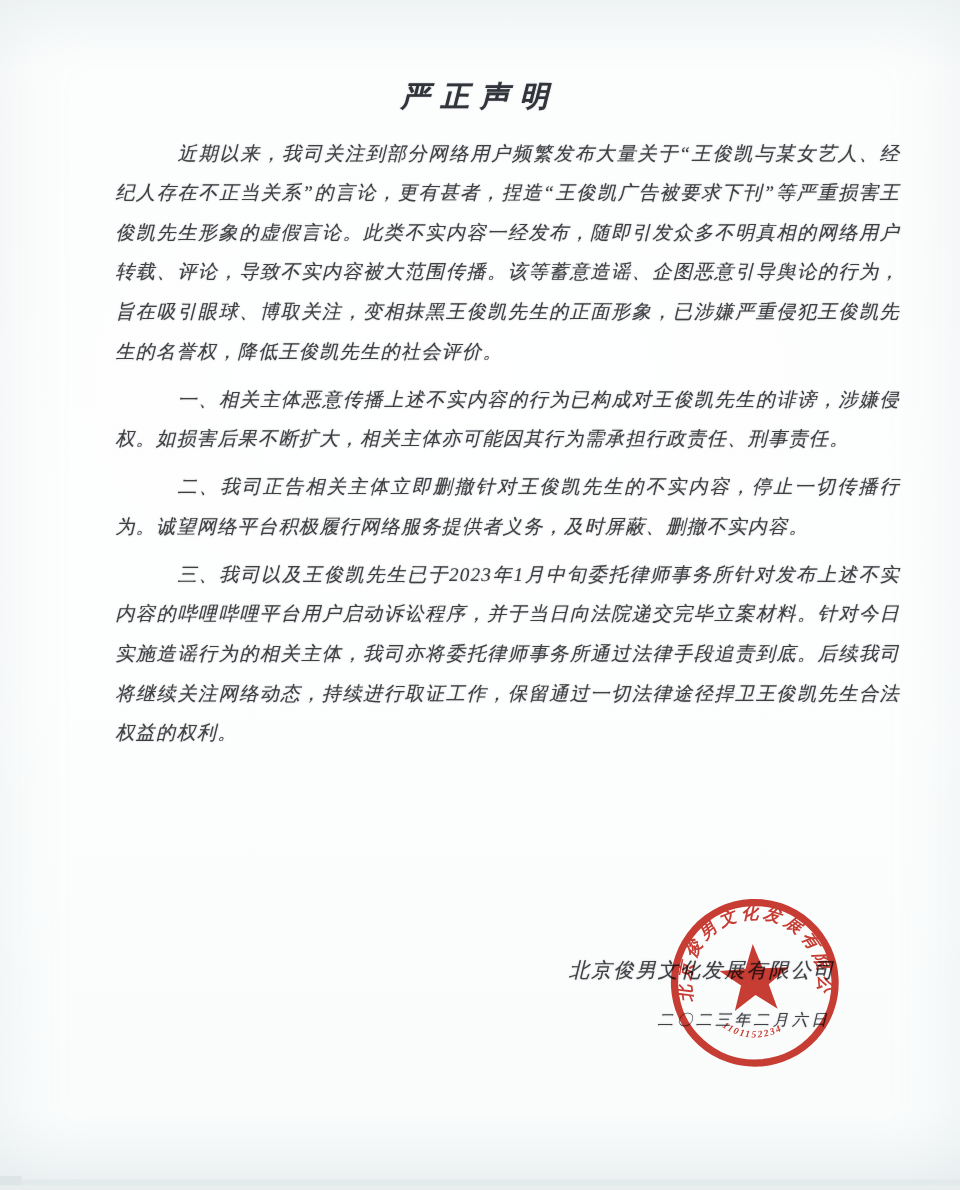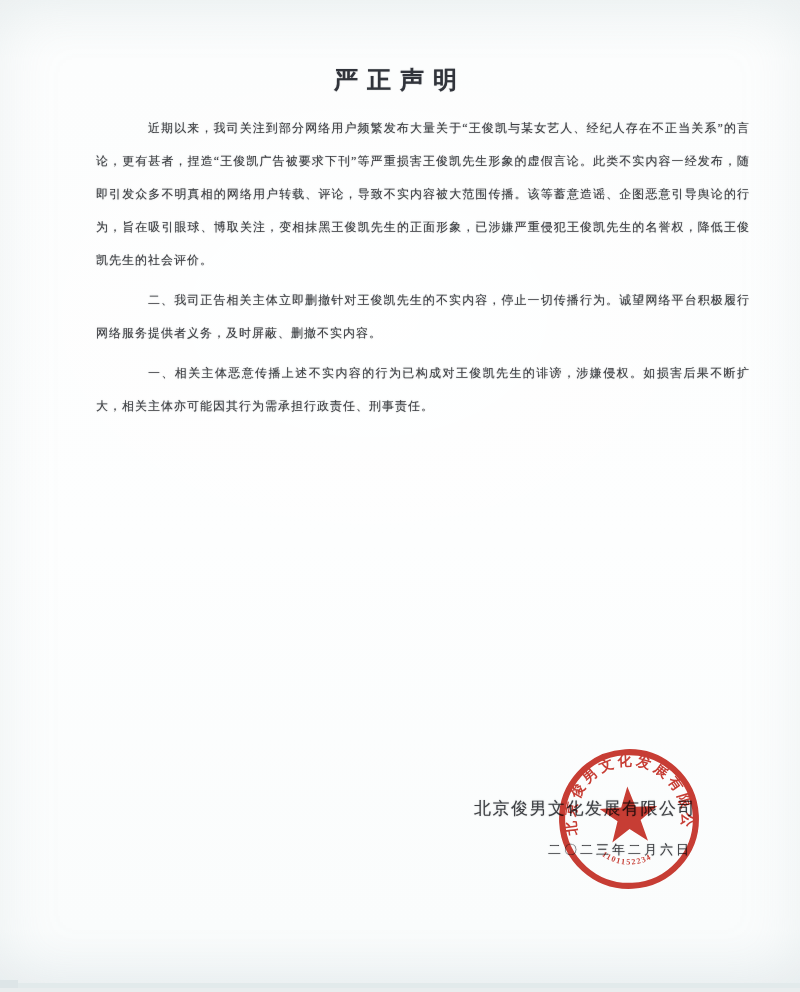--- a/index.html
+++ b/index.html
@@ -11,20 +11,21 @@
   .paper {
     position: relative;
     width: 800px;
     height: 988px;
     margin: 0 auto;
     overflow: hidden;
     background:
       radial-gradient(ellipse 620px 420px at 46% 32%, rgba(255,255,255,0.85), rgba(255,255,255,0) 70%),
       linear-gradient(180deg, #f6f9f9 0%, #fcfdfd 6%, #fdfefe 55%, #fafcfc 94%, #f1f5f6 100%);
     box-shadow: inset 0 0 60px rgba(170,188,192,0.18);
+    font-style: italic;
   }
   .doc-title {
     position: absolute;
     top: 64px;
     left: 0;
     width: 800px;
     margin: 0;
     text-align: center;
     font-size: 24px;
     font-weight: 700;
@@ -33,21 +34,21 @@
     text-shadow: 0 0 1px rgba(49,52,59,0.55);
   }
   .content {
     position: absolute;
     top: 112px;
     left: 96px;
     width: 654px;
   }
   .para {
     margin: 0 0 7px 0;
-    font-size: 12px;
+    font-size: 16px;
     line-height: 33px;
     letter-spacing: 1px;
     color: #3e4044;
     text-align: justify;
     text-indent: 52px;
     text-shadow: 0 0 1.2px rgba(62,64,68,0.5);
   }
   .signature {
     position: absolute;
     top: 796px;
@@ -101,22 +102,23 @@
 </style>
 </head>
 <body>
 
 <div class="paper">
 
   <h1 class="doc-title">严正声明</h1>
 
   <div class="content">
     <p class="para">近期以来，我司关注到部分网络用户频繁发布大量关于“王俊凯与某女艺人、经纪人存在不正当关系”的言论，更有甚者，捏造“王俊凯广告被要求下刊”等严重损害王俊凯先生形象的虚假言论。此类不实内容一经发布，随即引发众多不明真相的网络用户转载、评论，导致不实内容被大范围传播。该等蓄意造谣、企图恶意引导舆论的行为，旨在吸引眼球、博取关注，变相抹黑王俊凯先生的正面形象，已涉嫌严重侵犯王俊凯先生的名誉权，降低王俊凯先生的社会评价。</p>
+    <p class="para">一、相关主体恶意传播上述不实内容的行为已构成对王俊凯先生的诽谤，涉嫌侵权。如损害后果不断扩大，相关主体亦可能因其行为需承担行政责任、刑事责任。</p>
     <p class="para">二、我司正告相关主体立即删撤针对王俊凯先生的不实内容，停止一切传播行为。诚望网络平台积极履行网络服务提供者义务，及时屏蔽、删撤不实内容。</p>
-    <p class="para">一、相关主体恶意传播上述不实内容的行为已构成对王俊凯先生的诽谤，涉嫌侵权。如损害后果不断扩大，相关主体亦可能因其行为需承担行政责任、刑事责任。</p>
+    <p class="para">三、我司以及王俊凯先生已于2023年1月中旬委托律师事务所针对发布上述不实内容的哔哩哔哩平台用户启动诉讼程序，并于当日向法院递交完毕立案材料。针对今日实施造谣行为的相关主体，我司亦将委托律师事务所通过法律手段追责到底。后续我司将继续关注网络动态，持续进行取证工作，保留通过一切法律途径捍卫王俊凯先生合法权益的权利。</p>
   </div>
 
   <div class="signature">
     <div class="sig-company">北京俊男文化发展有限公司</div>
     <div class="sig-date">二〇二三年二月六日</div>
   </div>
 
   <svg class="seal" viewBox="0 0 148 148" xmlns="http://www.w3.org/2000/svg">
     <circle cx="74" cy="74" r="66" fill="none" stroke-width="6" stroke="#c5271d"></circle>
     <path d="M74 42 L81.1 62.3 L102.5 62.7 L85.4 75.7 L91.6 96.3 L74 84 L56.4 96.3 L62.6 75.7 L45.5 62.7 L66.9 62.3 Z" fill="#c5271d"></path>

